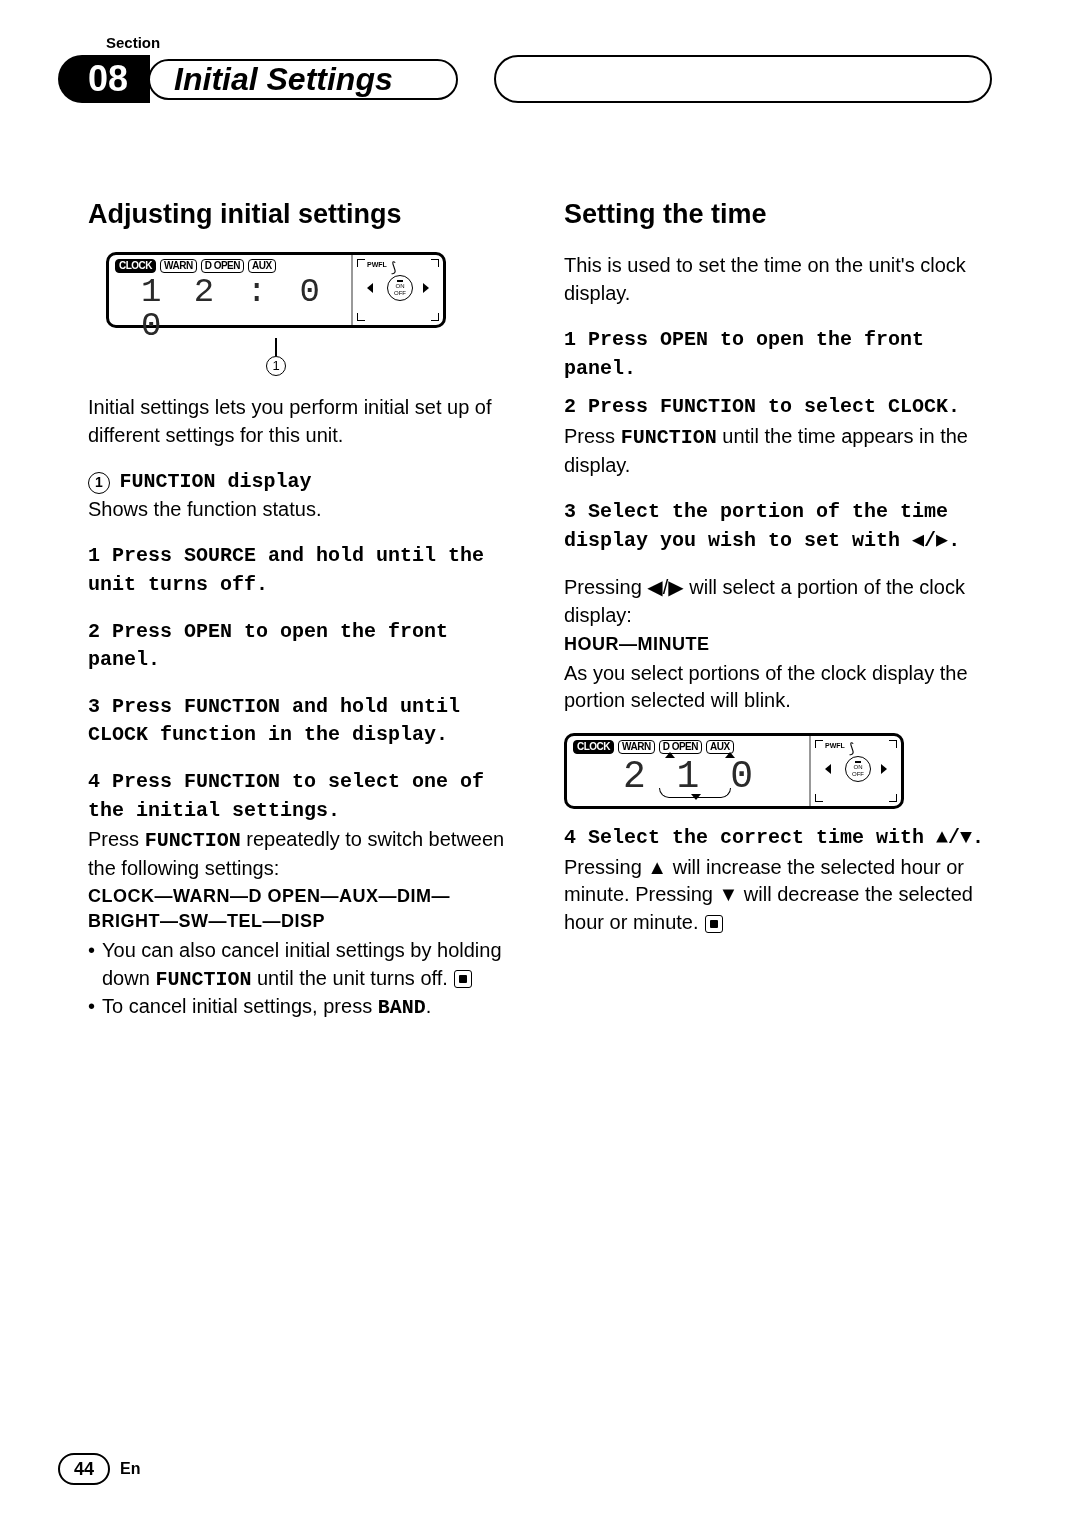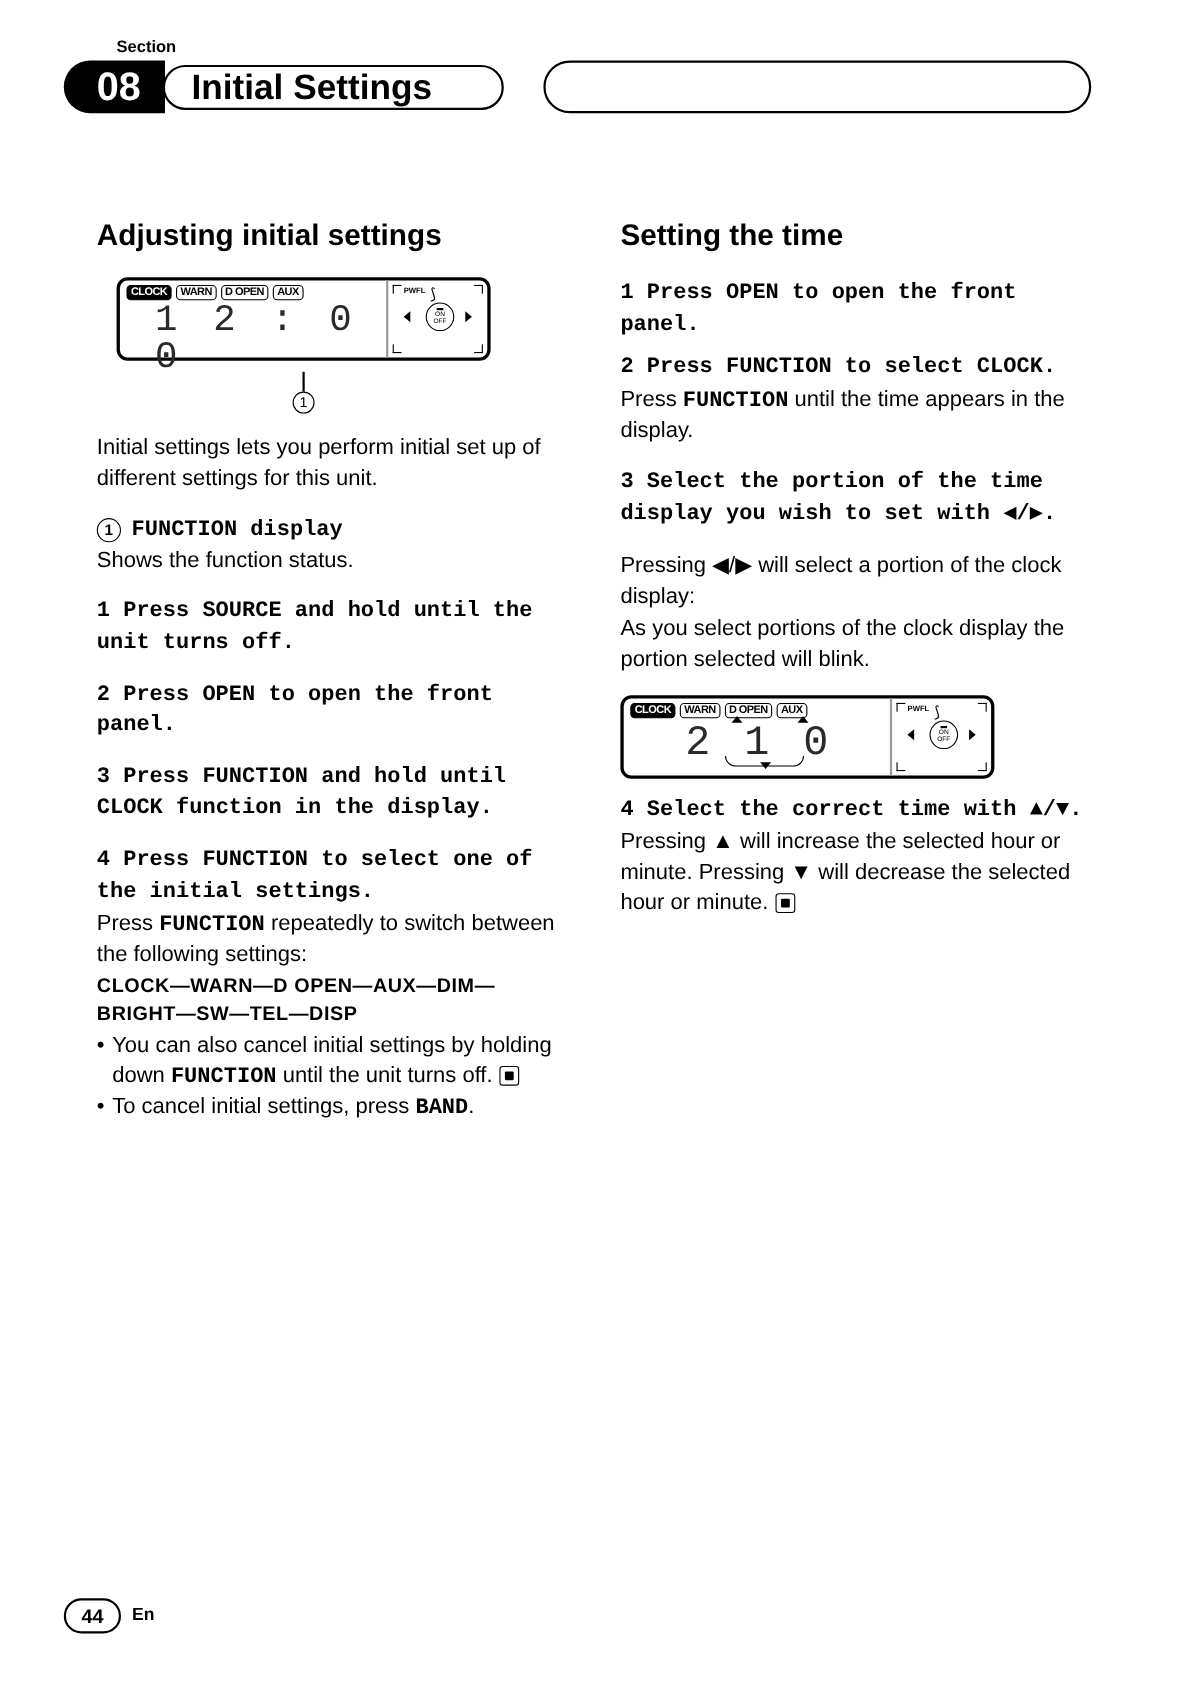--- a/index.html
+++ b/index.html
@@ -13,21 +13,21 @@
   .header { display: flex; align-items: center; margin-bottom: 96px; }
   .chapter-pill {
     background: #000; color: #fff; font-size: 36px; font-weight: bold;
     height: 48px; line-height: 48px; padding: 0 22px 0 30px;
     border-radius: 24px 0 0 24px; display: flex; align-items: center;
     margin-left: -30px;
   }
   .title-pill {
     border: 2px solid #000; border-radius: 24px; height: 41px;
     font-size: 32px; font-weight: bold; display: flex; align-items: center;
-    padding: 0 24px; margin-left: -2px; min-width: 310px;
+    padding: 0 24px; margin-left: -2px; min-width: 310px; font-style: italic;
   }
   .spacer-pill {
     border: 2px solid #000; border-radius: 24px; height: 48px; flex: 1;
     margin-left: 36px;
   }
 
   .cols { display: flex; gap: 48px; }
   .col { width: 428px; }
 
   h2 { font-size: 27px; font-weight: bold; margin-bottom: 22px; }
@@ -163,35 +163,37 @@
         <ul class="bullet-list">
           <li><span>You can also cancel initial settings by holding down </span><strong>FUNCTION</strong><span> until the unit turns off.</span><span class="endmark"></span></li>
           <li><span>To cancel initial settings, press </span><strong>BAND</strong><span>.</span></li>
         </ul>
       </div>
     </div>
 
     <div class="col">
       <h2>Setting the time</h2>
 
+      <p>This is used to set the time on the unit's clock display.</p>
 
       <p class="step" style="margin-bottom:10px;">
         <strong><span>1   Press </span><span>OPEN</span><span> to open the front panel.</span></strong>
       </p>
 
       <div class="flow">
         <p class="step" style="margin-bottom:2px;">
           <strong><span>2   Press </span><span>FUNCTION</span><span> to select </span><span>CLOCK</span><span>.</span></strong>
         </p>
         <p><span>Press </span><strong>FUNCTION</strong><span> until the time appears in the display.</span></p>
       </div>
 
       <div class="flow">
         <p class="step" style="margin-bottom:20px;"><strong class="arrow">3   Select the portion of the time display you wish to set with ◀/▶.</strong></p>
         <p style="margin-bottom:2px;" class="arrow">Pressing ◀/▶ will select a portion of the clock display:</p>
+        <p class="seq">HOUR—MINUTE</p>
         <p>As you select portions of the clock display the portion selected will blink.</p>
       </div>
 
       <div class="lcd-wrap" style="margin-left:0;">
         <div class="lcd">
           <div class="lcd-left">
             <div class="lcd-icons-row">
               <span class="tag solid">CLOCK</span>
               <span class="tag">WARN</span>
               <span class="tag">D OPEN</span>

